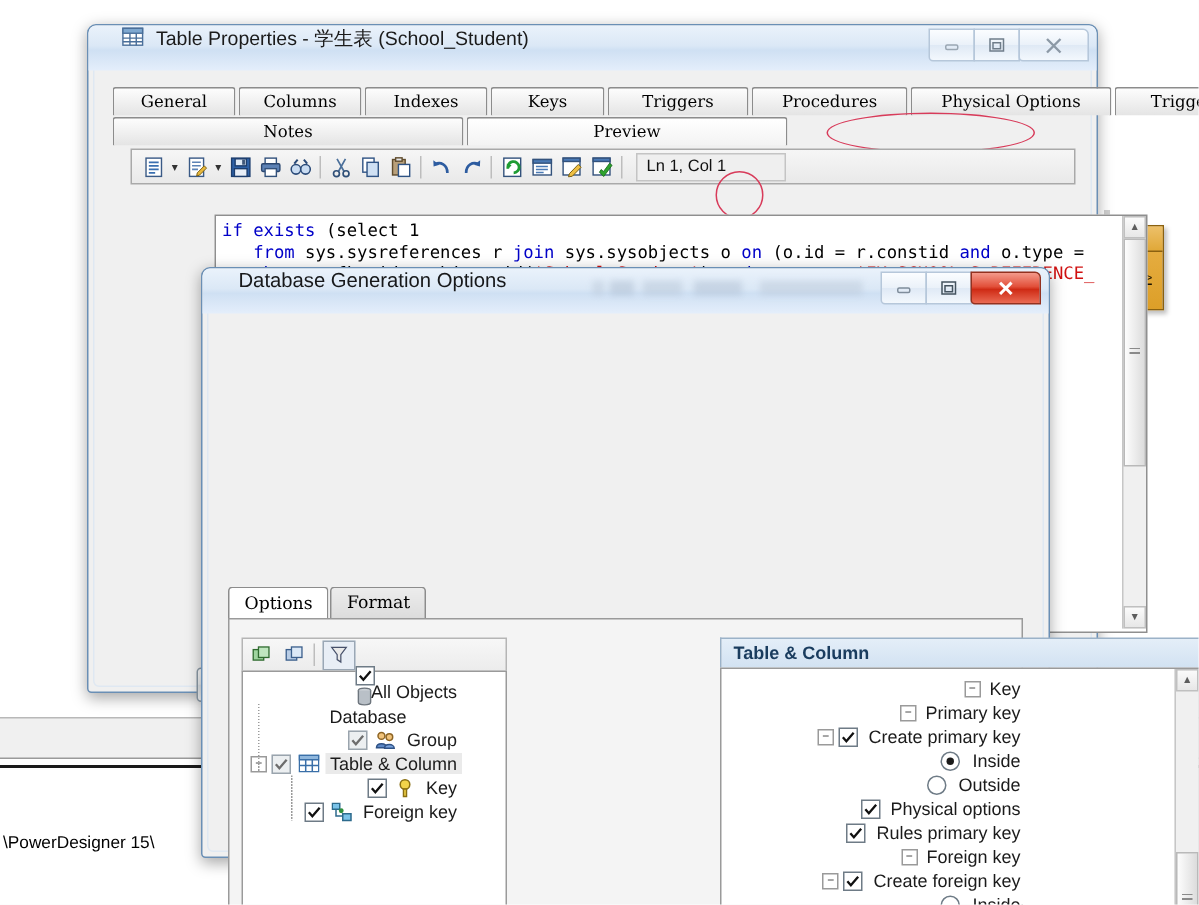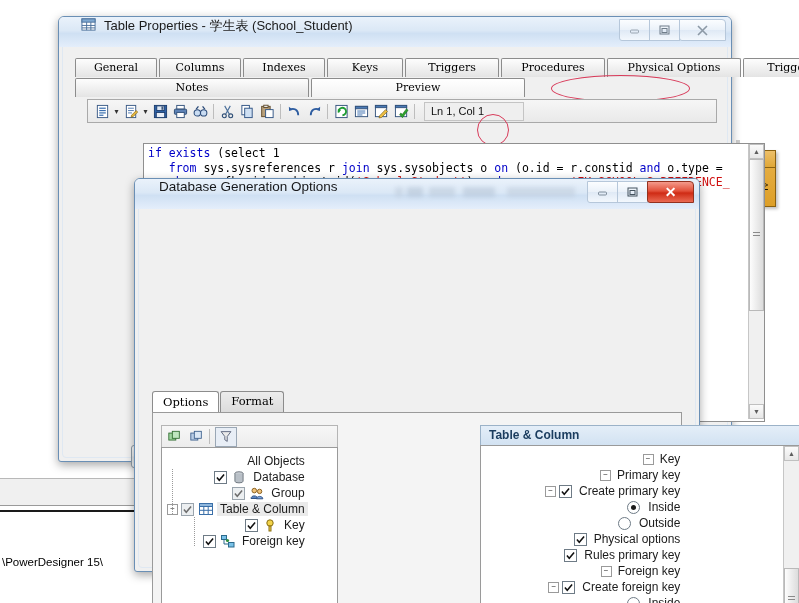--- a/index.html
+++ b/index.html
@@ -460,21 +460,21 @@
         </svg>
       </div>
     </div>
 
     <div class="panel" style="left:26px; top:268px; width:175px; height:205px;"></div>
     <div class="tree" style="left:32px; top:274px;">
       <div class="trow" style="padding-left:26px;">
         <span class="tlabel">All Objects</span>
       </div>
 
-      <div class="trow" style="padding-left:16px;">
+      <div class="trow" style="padding-left:16px;flex-direction:column;">
         <span class="cbx">
           <svg class="tick" viewBox="0 0 10 10">
             <path d="M1,5 L3.6,8 L9,1.6" stroke="#111" stroke-width="1.7" fill="none"></path>
             </svg>
         </span>
         <span class="ticon">
           <svg width="12" height="13" viewBox="0 0 12 14">
             <ellipse cx="6" cy="2.6" rx="4.4" ry="1.8" fill="#cdd2d7" stroke="#6d757d"></ellipse>
             <path d="M1.6,2.6 L1.6,11 A4.4,1.8 0 0 0 10.4,11 L10.4,2.6" fill="#b9c0c7" stroke="#6d757d"></path>
           </svg>

